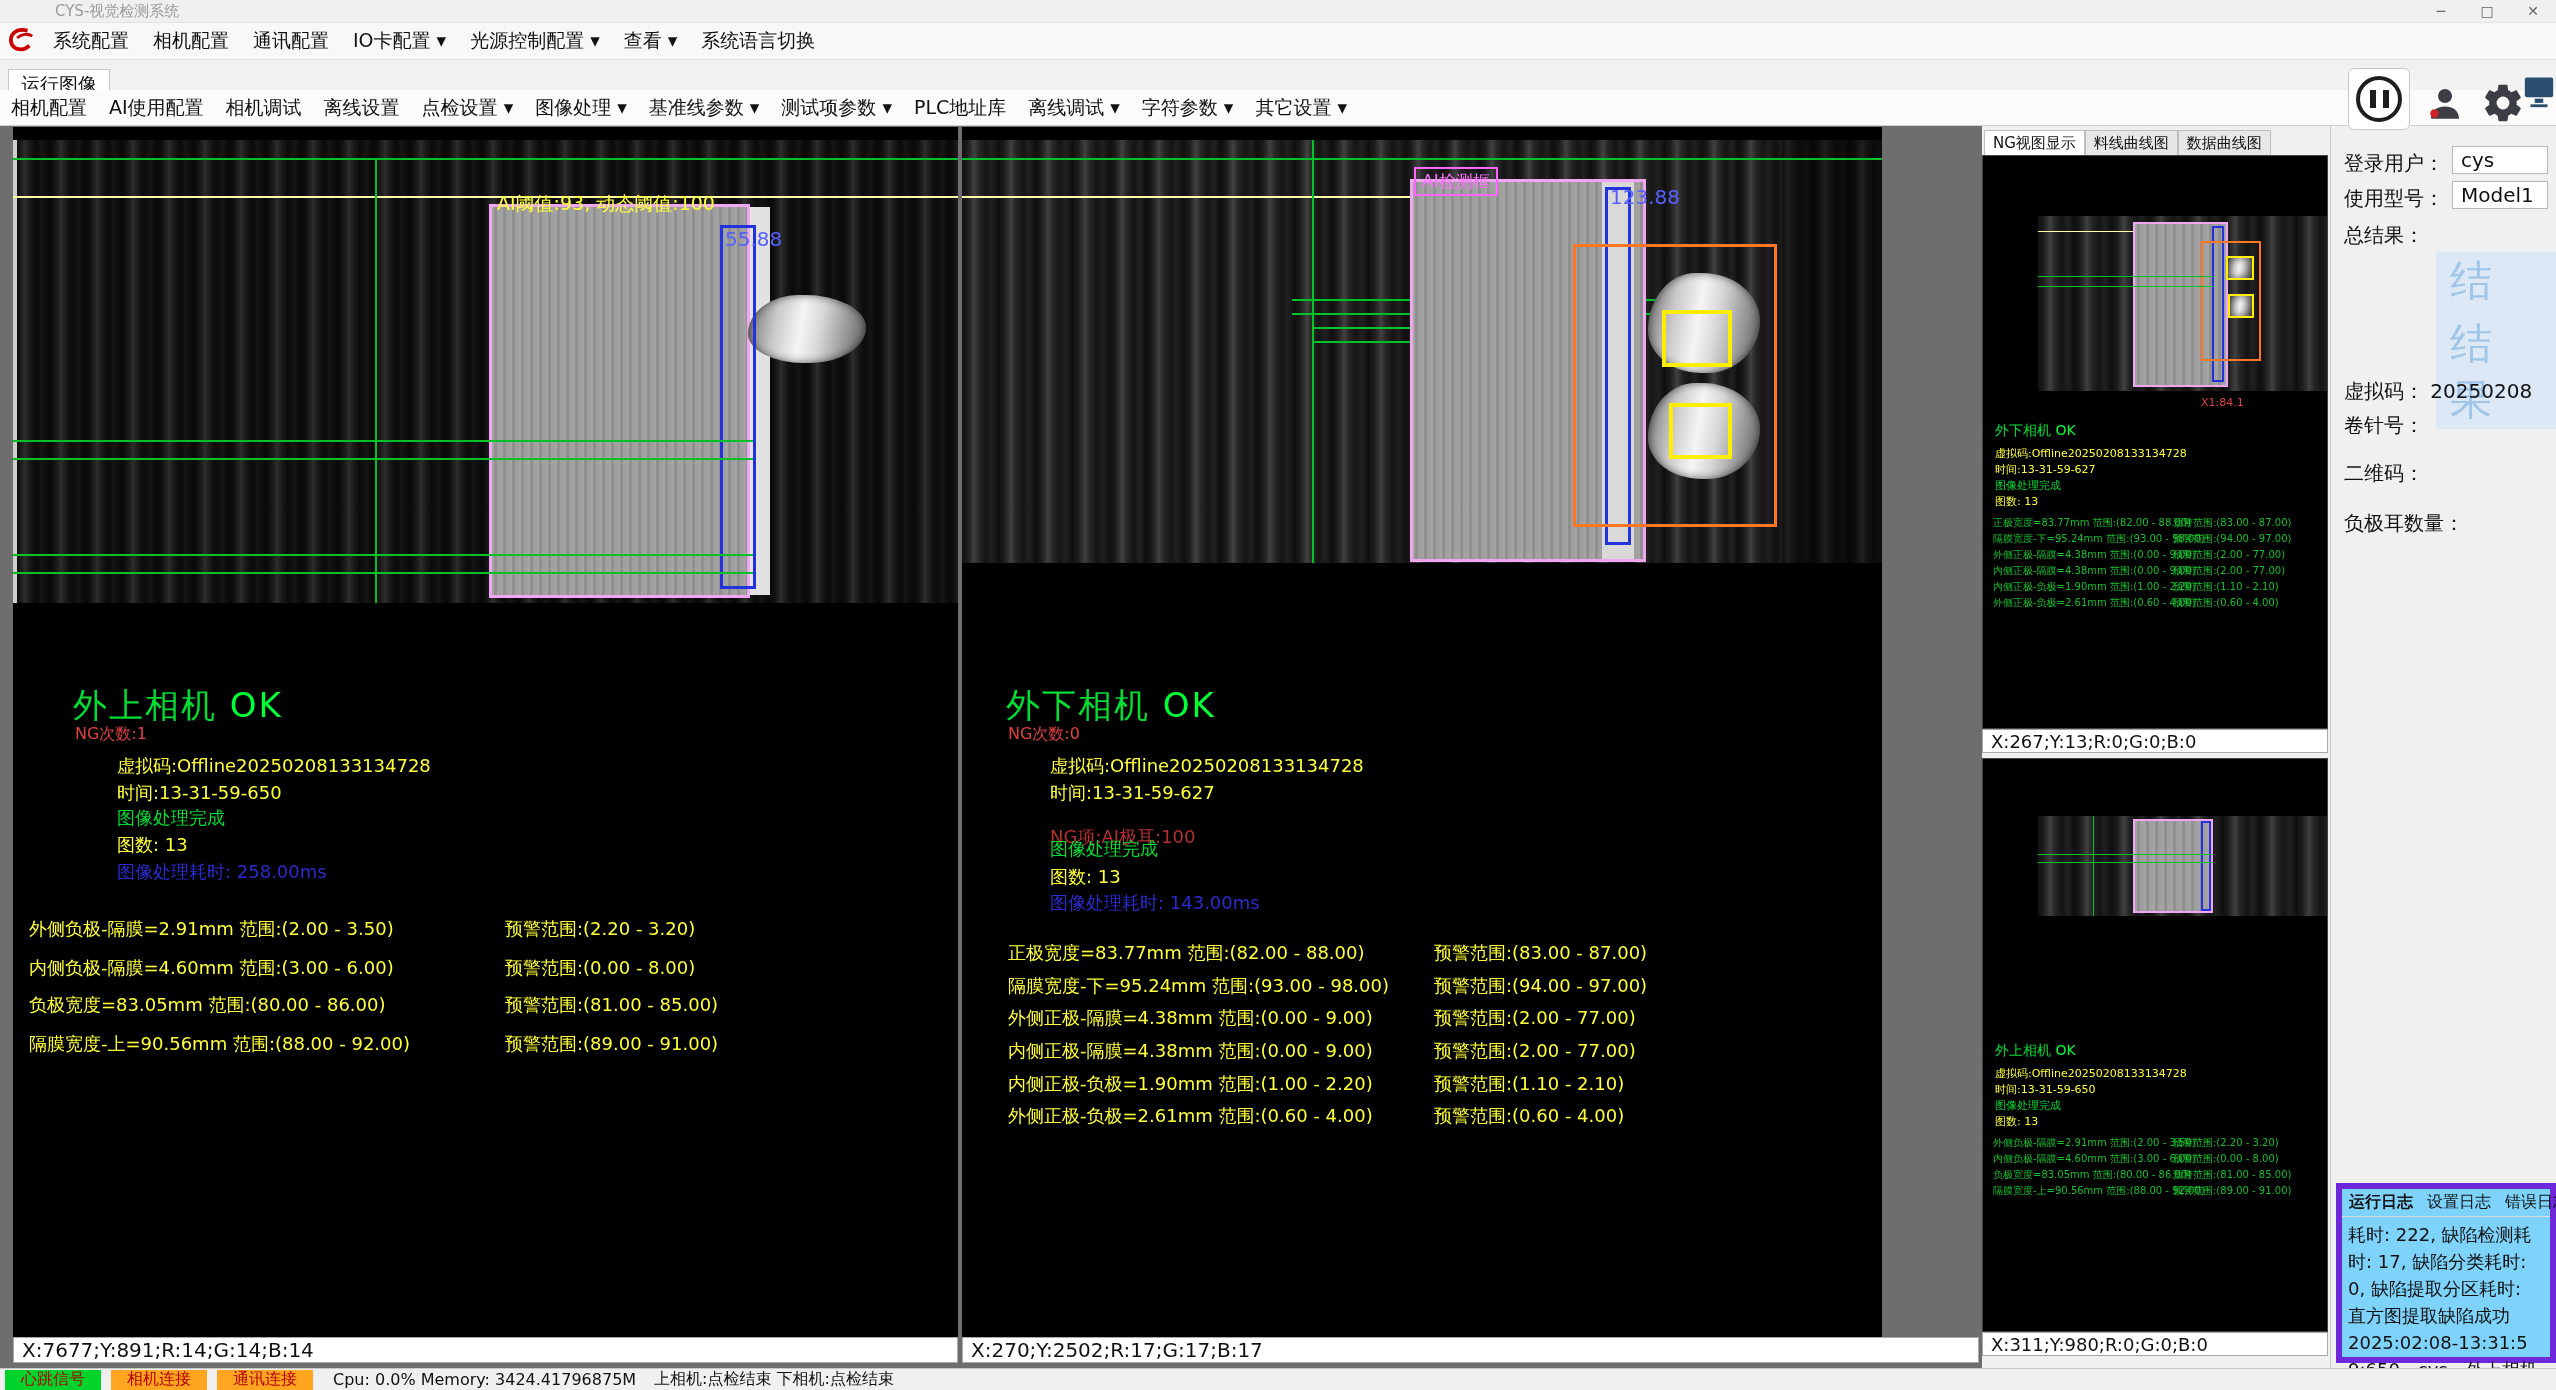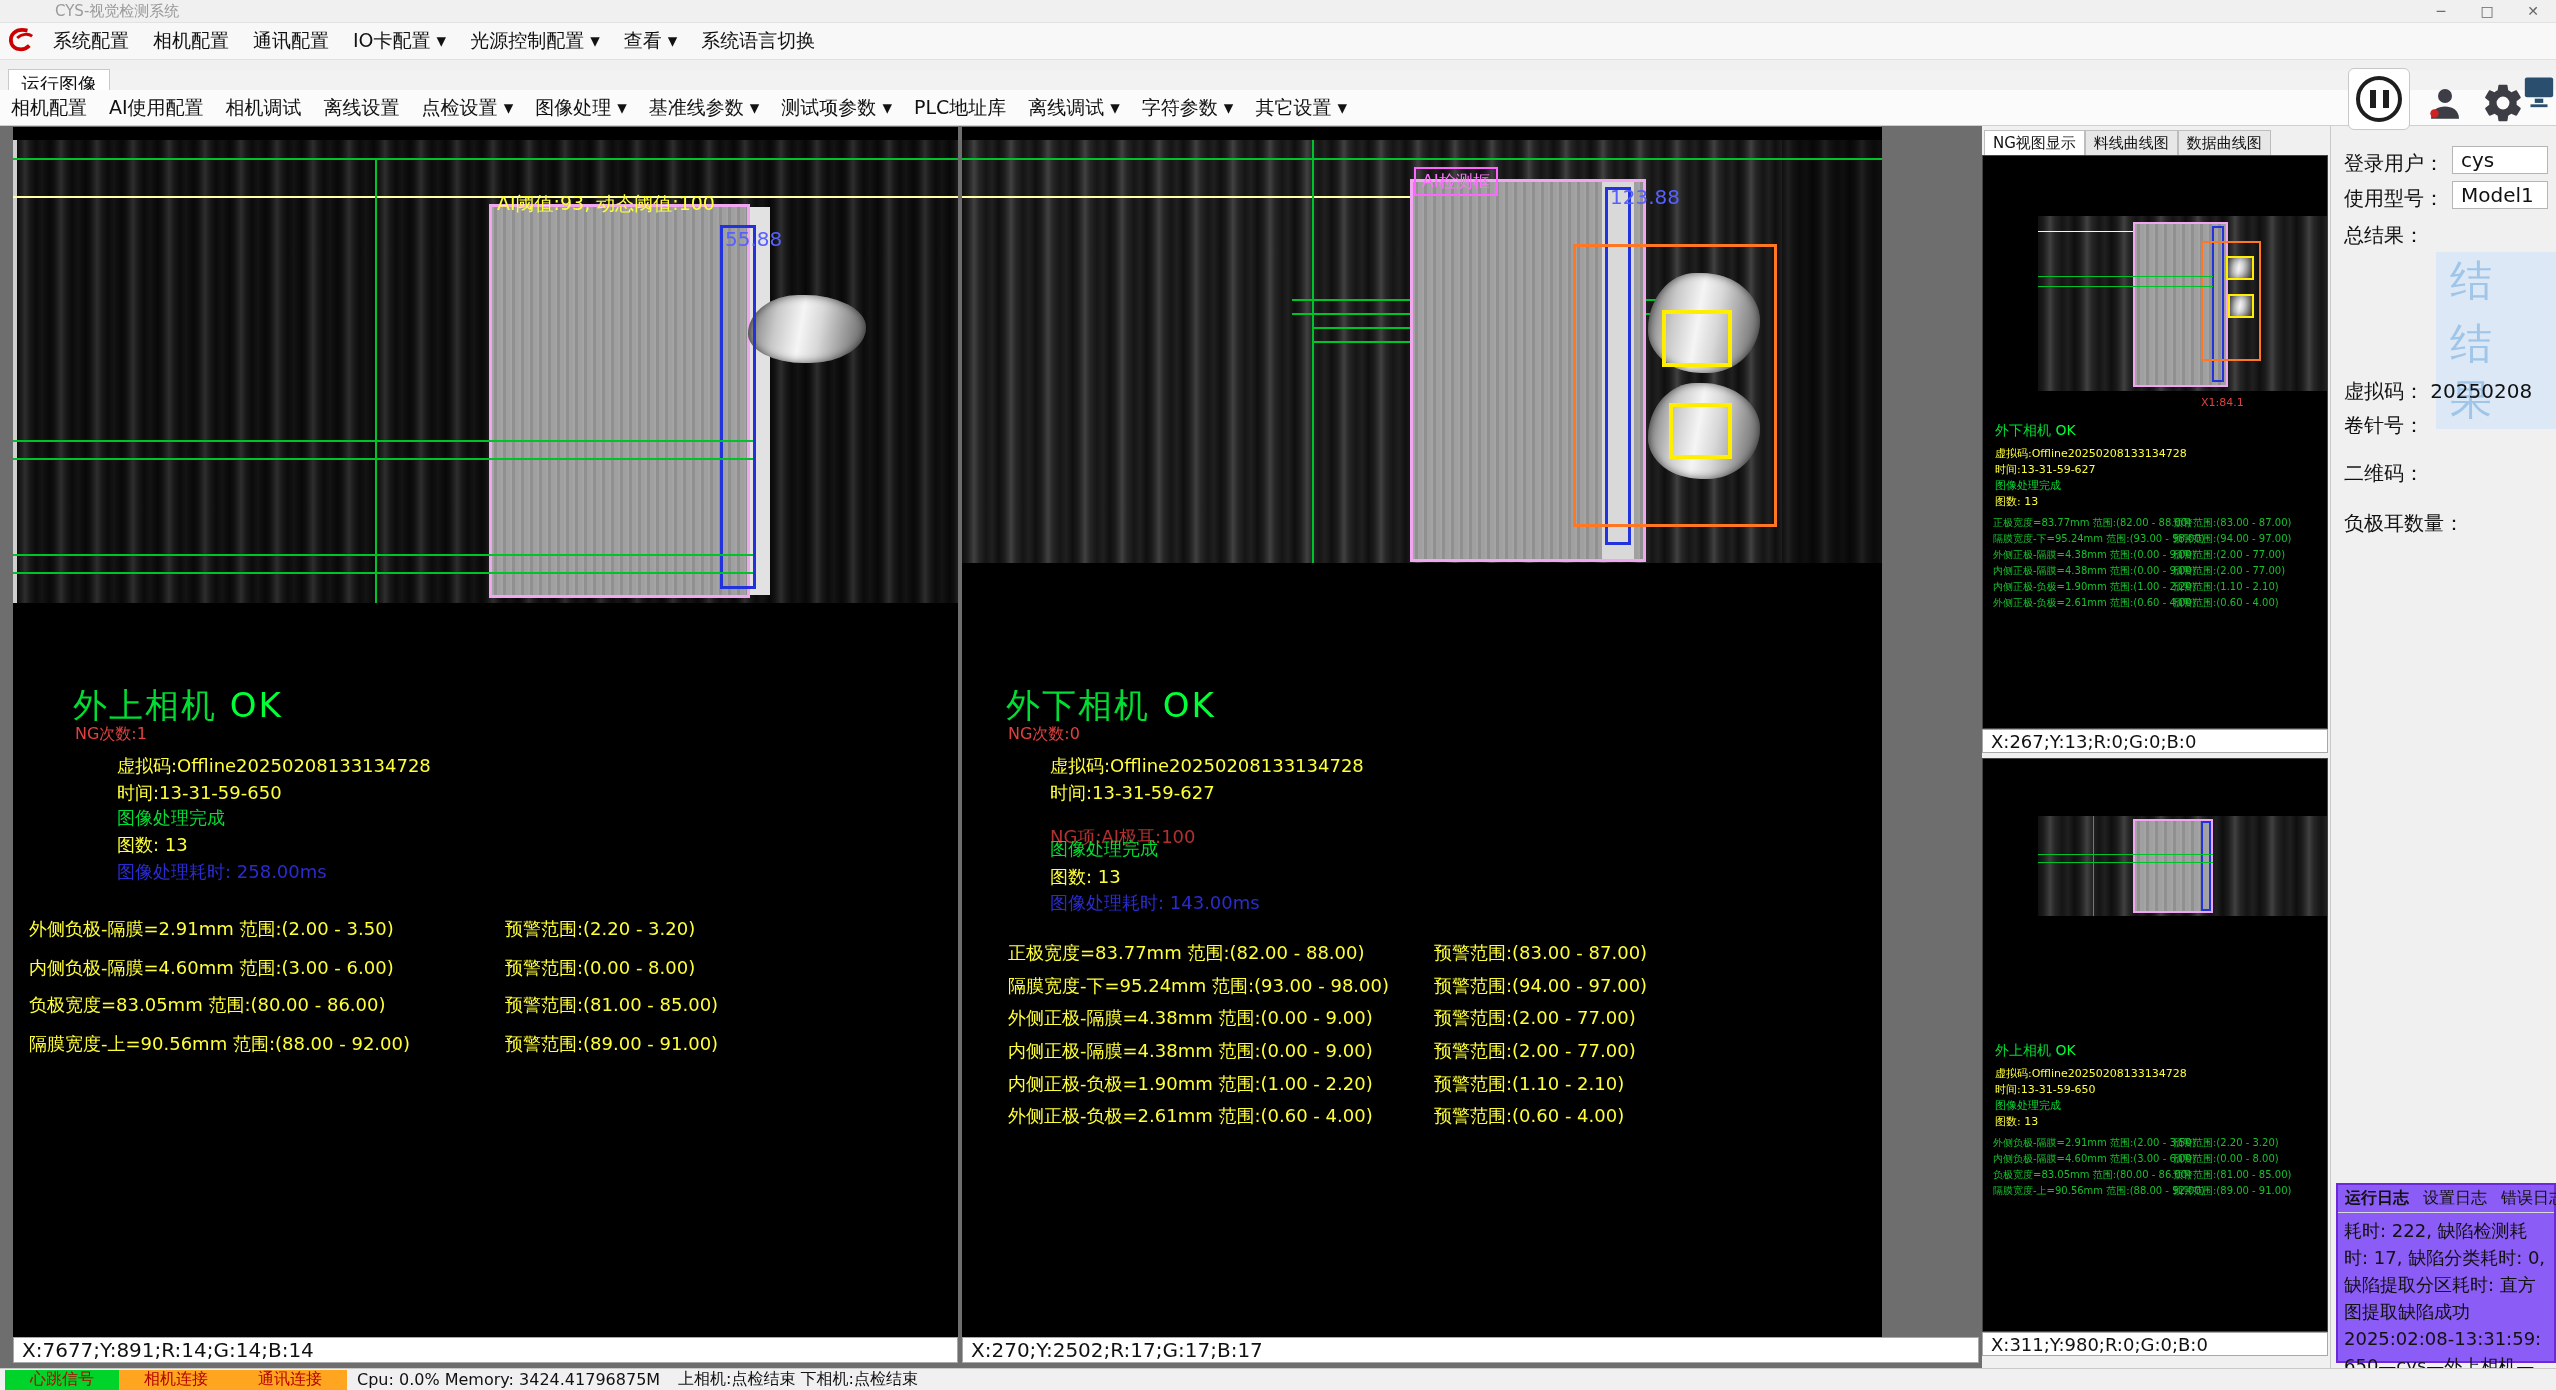--- a/index.html
+++ b/index.html
@@ -34,32 +34,32 @@
   .ngtabs{position:absolute;display:flex;font-size:15px}
   .ngtab{padding:3px 8px;border:1px solid #bdbdbd;background:#e7e7e7;white-space:nowrap}
   .ngtab.active{background:#ffffff;border-bottom-color:#ffffff}
   .thumb{position:absolute;background:#000;border:1px solid #444;overflow:hidden}
   .tinytxt{position:absolute;white-space:nowrap;font-size:11px}
   .trow{position:absolute;white-space:nowrap;font-size:10px;color:#17c12d}
   
   .infolabel{position:absolute;font-size:20px;color:#111;white-space:nowrap}
   .infobox{position:absolute;background:#fff;border:1px solid #b5b5b5;font-size:20px;display:flex;align-items:center;padding-left:8px}
   .resultbig{position:absolute;font-size:42px;letter-spacing:6px;color:#9fc5e8;background:#dce8f6;padding:1px 14px}
-  .logpanel{position:absolute;background:#8b5cf6;border:2px solid #6d28d9}
+  .logpanel{position:absolute;background:#7dd3fc;border:6px solid #6d28d9}
   .logtabs{display:flex;font-size:16px;border-bottom:1px solid #d8d8d8}
   .logtab{padding:3px 7px;white-space:nowrap}
   .logtab.active{font-weight:bold}
   .logtext{font-size:18px;line-height:27px;padding:4px 6px;color:#111;word-break:break-all}
   
   .sqbtn{position:absolute;background:#fff;border:1px solid #c8c8c8;border-radius:6px;display:flex;align-items:center;justify-content:center}
   .pausecircle{width:46px;height:46px;border:4px solid #1e1e1e;border-radius:50%;display:flex;align-items:center;justify-content:center;gap:7px}
   .pausebar{width:6px;height:18px;background:#1e1e1e}
   
   .statusbar{left:0;top:1368px;width:2556px;height:22px;background:#f0f0f0;border-top:1px solid #c9c9c9;display:flex;align-items:center;font-size:16px}
-  .badge{height:20px;display:flex;align-items:center;padding:0 25px;white-space:nowrap}
+  .badge{height:20px;display:flex;align-items:center;padding:0 16px;margin-right:10px;white-space:nowrap}
   .b-green{background:#00d42a;color:#b40000}
   .b-orange{background:#ffa520;color:#b40000}
 </style>
 </head>
 <body>
 
 <div class="abs titlebar">
   <span style="margin-left:55px">CYS-视觉检测系统</span>
   <span style="flex:1"></span>
   <span class="wctl">─</span>

